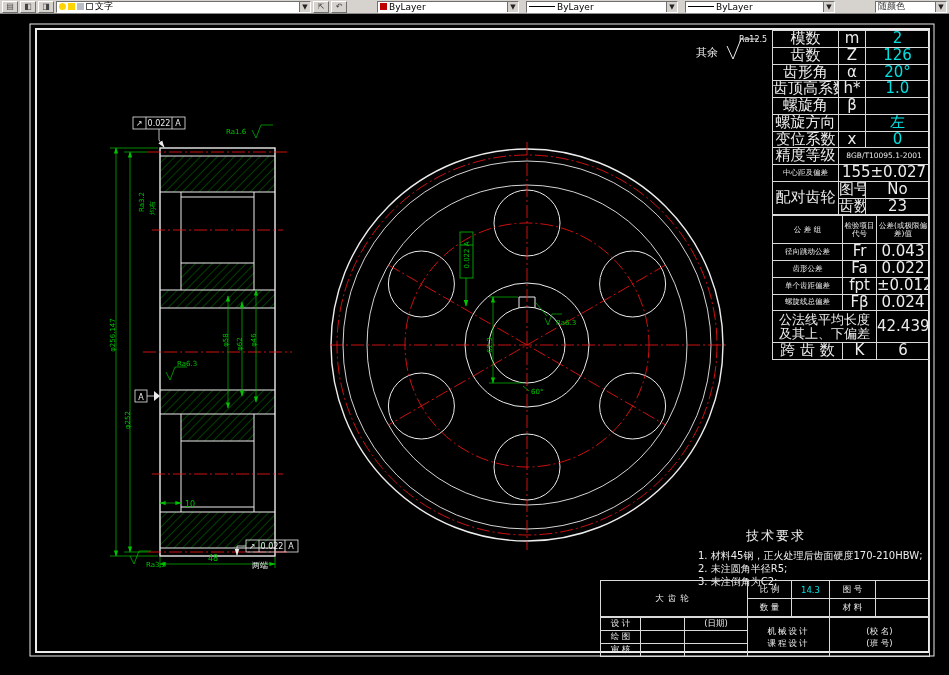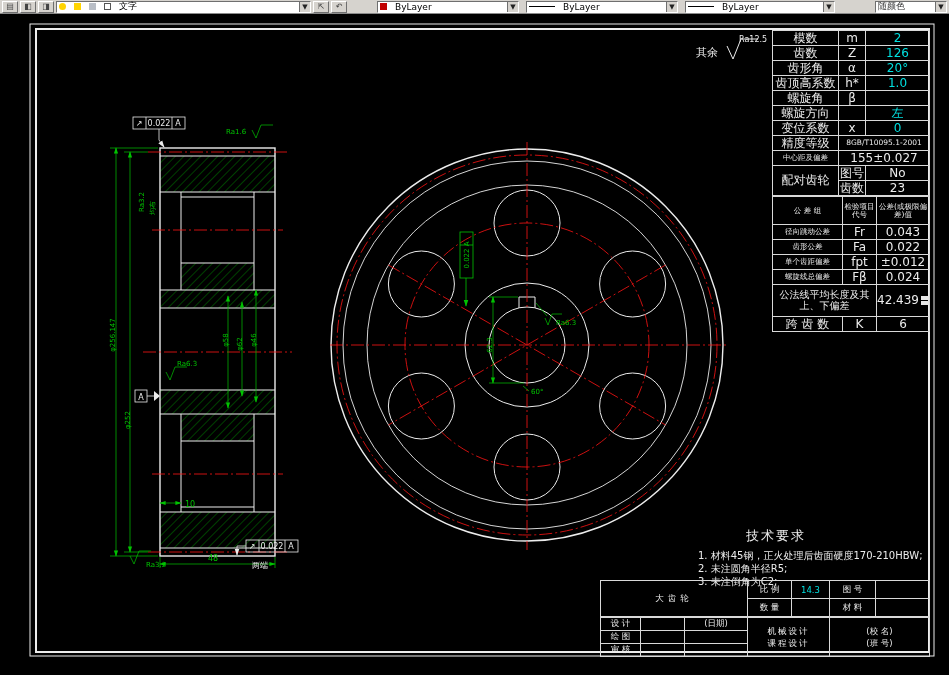--- a/index.html
+++ b/index.html
@@ -4,21 +4,21 @@
 <style>
   *{margin:0;padding:0;box-sizing:border-box}
   html,body{width:949px;height:675px;background:#000;font-family:"DejaVu Sans",sans-serif;overflow:hidden;position:relative}
 
   
   .toolbar{position:absolute;top:0;left:0;width:949px;height:14px;background:#d6d3ce;
     border-bottom:1px solid #8a8a8a;display:flex;align-items:center;gap:2px;padding:0 2px;font-size:9px;z-index:5}
   .ti{width:16px;height:12px;font-size:8px;line-height:9px;background:#d6d3ce;border:1px solid;
     border-color:#fff #6f6f6f #6f6f6f #fff;color:#444;text-align:center;padding:0;cursor:pointer}
   .combo{height:12px;background:#fff;border:1px solid;border-color:#6f6f6f #fff #fff #6f6f6f;
-    display:flex;align-items:center;font-size:9px;color:#000;padding-left:2px;gap:8px;cursor:pointer}
+    display:flex;align-items:center;font-size:9px;color:#000;padding-left:2px;gap:2px;cursor:pointer}
   .combo .val{white-space:nowrap;overflow:hidden}
   .combo .dd{margin-left:auto;width:11px;height:10px;background:#d6d3ce;border-left:1px solid #6f6f6f;
     font-size:7px;line-height:10px;text-align:center;color:#222;flex:none}
   .mini{width:7px;height:7px;display:inline-block;flex:none}
   .m-bulb{background:#ffd400;border-radius:50%}
   .m-sun{background:#ffd400}
   .m-lock{background:#b9bec6}
   .m-sw{background:#fff;border:1px solid #555}
   .m-red{background:#c00000}
   .lt-sample{width:26px;height:1px;background:#000;flex:none}
@@ -32,24 +32,24 @@
   .canvas{position:absolute;top:14px;left:0;width:949px;height:661px;background:#000}
   svg text{font-family:"DejaVu Sans",sans-serif}
   .tg{fill:#00c300;font-size:8px}
   .tg7{fill:#00c300;font-size:7px}
   .tw{fill:#ececec;font-size:8px}
   .tw11{fill:#ececec;font-size:11px}
 
   
   .gear-table{position:absolute;left:772px;top:30px;width:157px;color:#ececec;z-index:3}
   .gear-table table{border-collapse:collapse;width:157px;table-layout:fixed}
-  .gear-table td{border:1px solid #d9d9d9;font-size:12px;text-align:center;height:15px;
+  .gear-table td{border:1px solid #d9d9d9;font-size:15px;text-align:center;height:15px;
     overflow:hidden;white-space:nowrap;line-height:1.05}
   .gear-table .sm{font-size:7.5px}
-  .gear-table .wrap{white-space:normal;font-size:10px}
+  .gear-table .wrap{white-space:normal;font-size:13px}
   .cyan{color:#00e0e0}
   .hdr td{font-size:7.5px;white-space:normal;height:28px}
   .bt td{height:32px}
   .tolblocks{display:inline-flex;flex-direction:column;gap:1px;margin-left:2px;vertical-align:middle}
   .tolblocks i{width:9px;height:4px;background:#e8e8e8}
 
   
   .tech{position:absolute;left:698px;top:527px;width:208px;color:#ececec;z-index:3}
   .tech-title{font-size:13px;margin-left:48px;margin-bottom:4px;letter-spacing:2px}
   .tech-item{font-size:10px;line-height:13px;white-space:nowrap}

